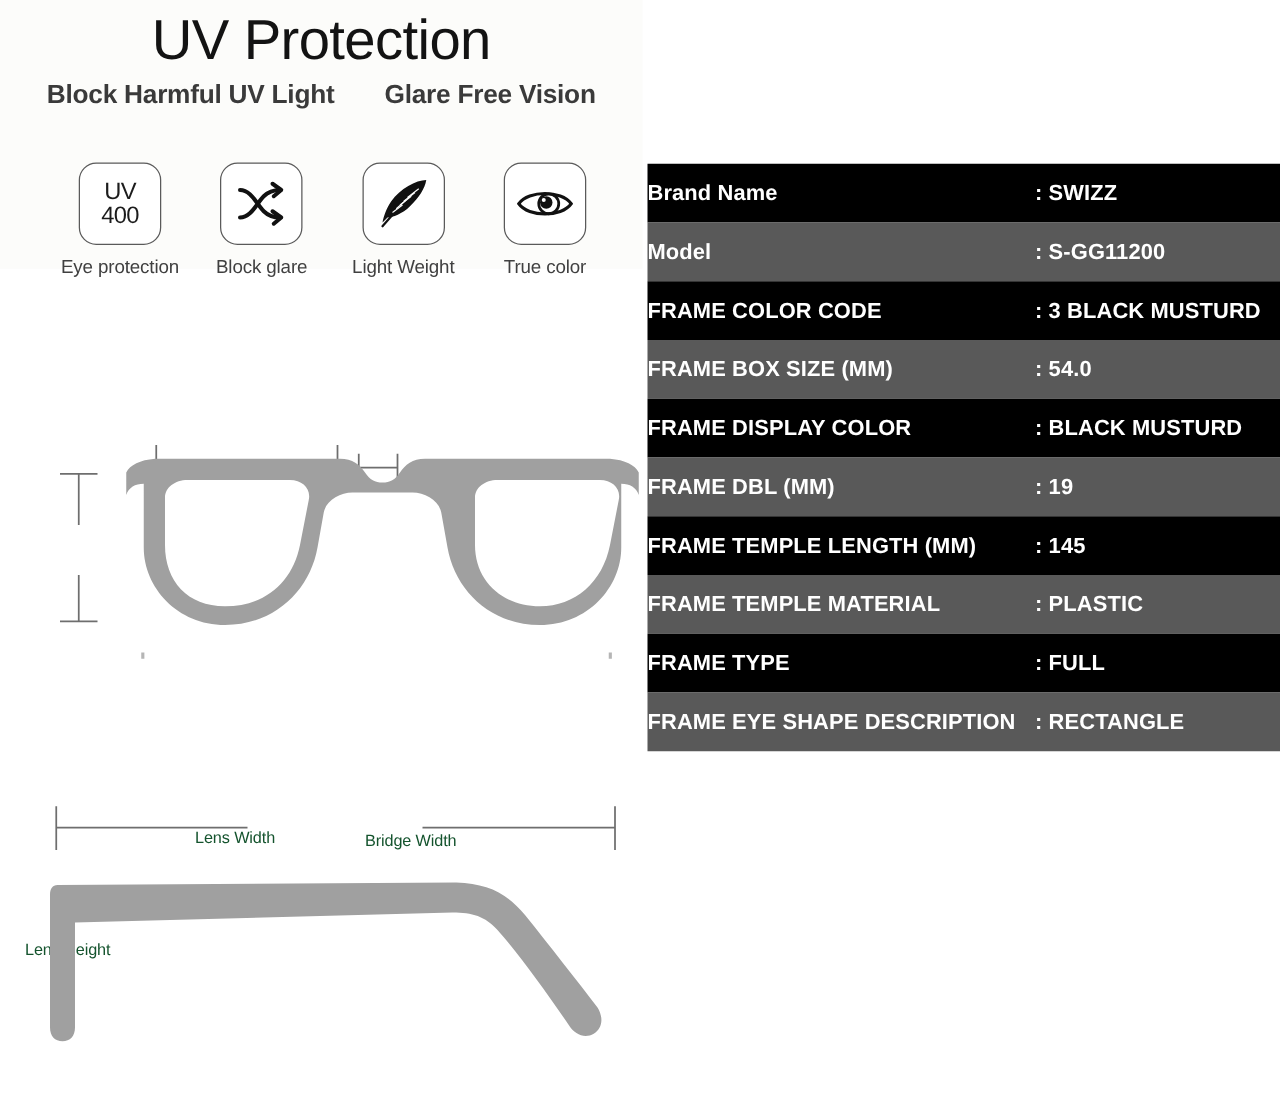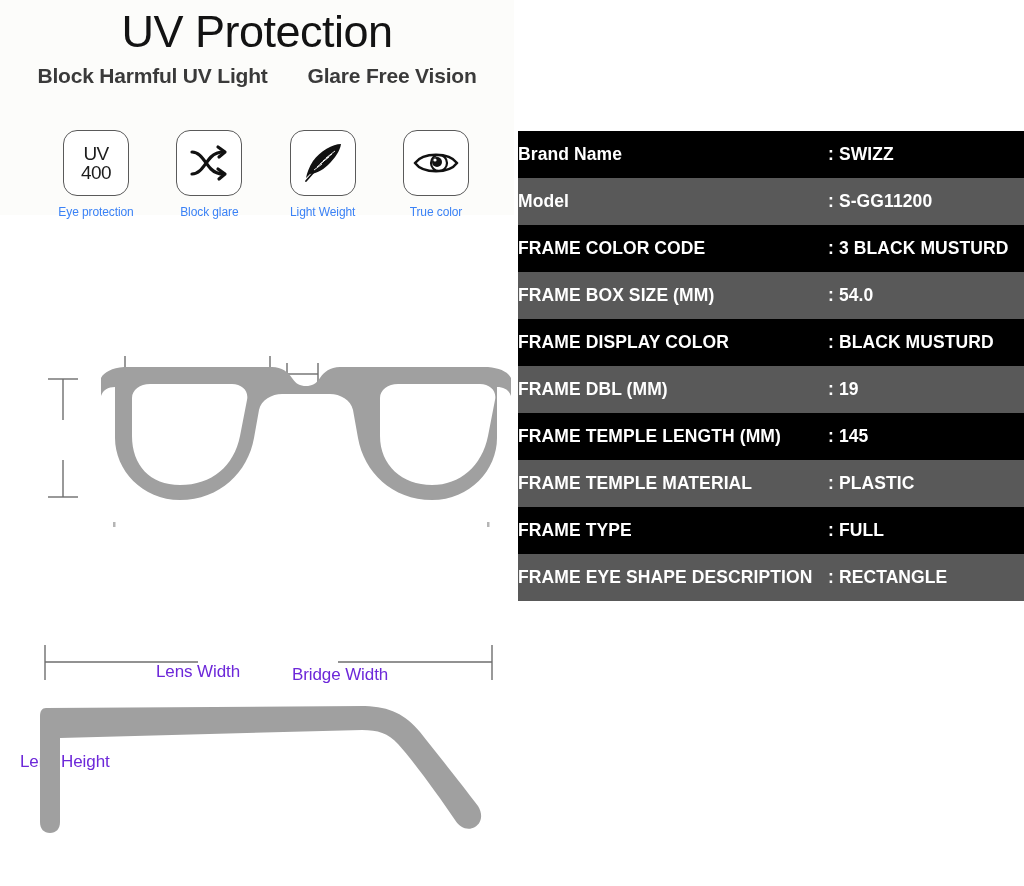--- a/index.html
+++ b/index.html
@@ -42,33 +42,33 @@
     position:absolute;left:46px;top:110px;width:440px;
     display:flex;justify-content:space-between;
   }
   .icon-cell{width:100px;display:flex;flex-direction:column;align-items:center;margin-top:20px;}
   .icon-box{
     width:66px;height:66px;border:1.6px solid #5a5a5a;border-radius:14px;
     display:flex;align-items:center;justify-content:center;
     box-sizing:border-box;background:#fff;
   }
   .icon-caption{
-    margin-top:9px;font-size:12px;color:#3b82f6;text-align:center;
+    margin-top:9px;font-size:15px;color:#404040;text-align:center;
     letter-spacing:-0.1px;
   }
   .uv400{
     font-size:19px;line-height:19.5px;text-align:center;color:#1c1c1c;
     font-weight:400;letter-spacing:-0.6px;
     font-family:"Liberation Sans", sans-serif;
   }
 
   
   .front-diagram{position:absolute;left:0;top:320px;width:514px;height:240px;}
   .dim-label{
-    position:absolute;font-size:17px;color:#6d28d9;white-space:nowrap;
+    position:absolute;font-size:13px;color:#14532d;white-space:nowrap;
     letter-spacing:-0.1px;
   }
 
   
   .temple-diagram{position:absolute;left:0;top:620px;width:514px;height:250px;}
 
   
   .spec-table{
     position:absolute;left:518px;top:131px;width:506px;
     border-collapse:collapse;

